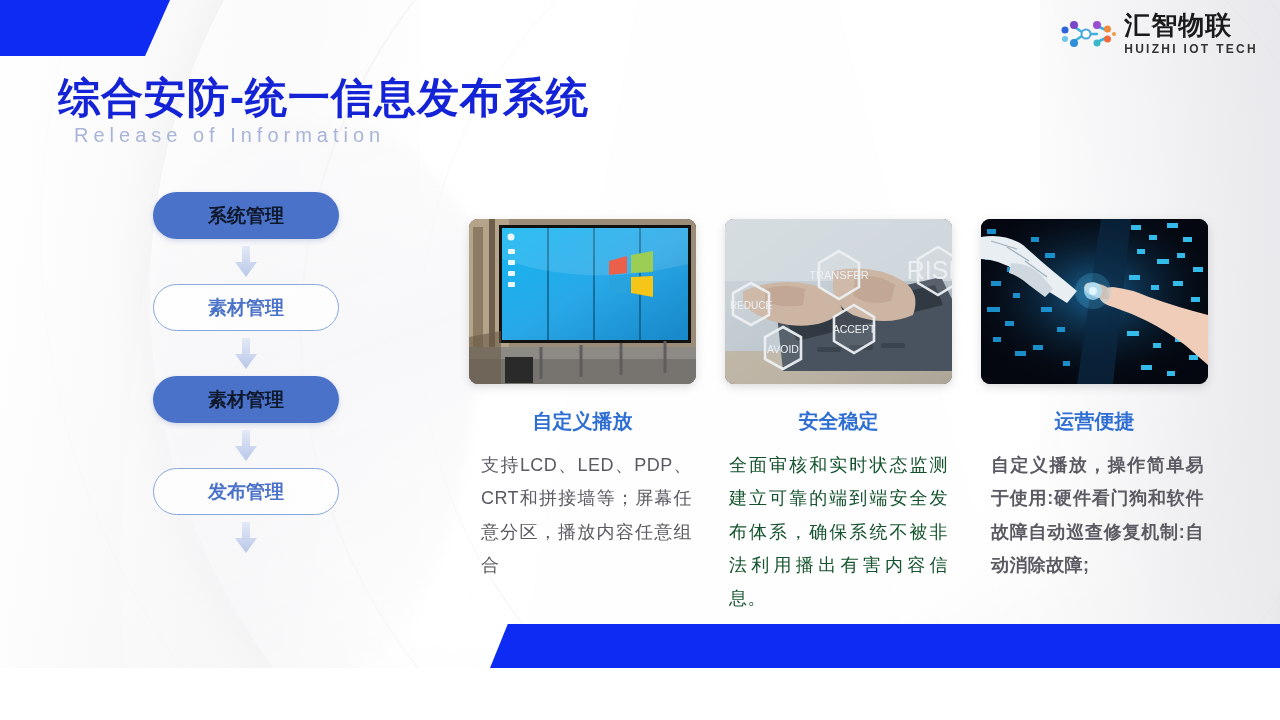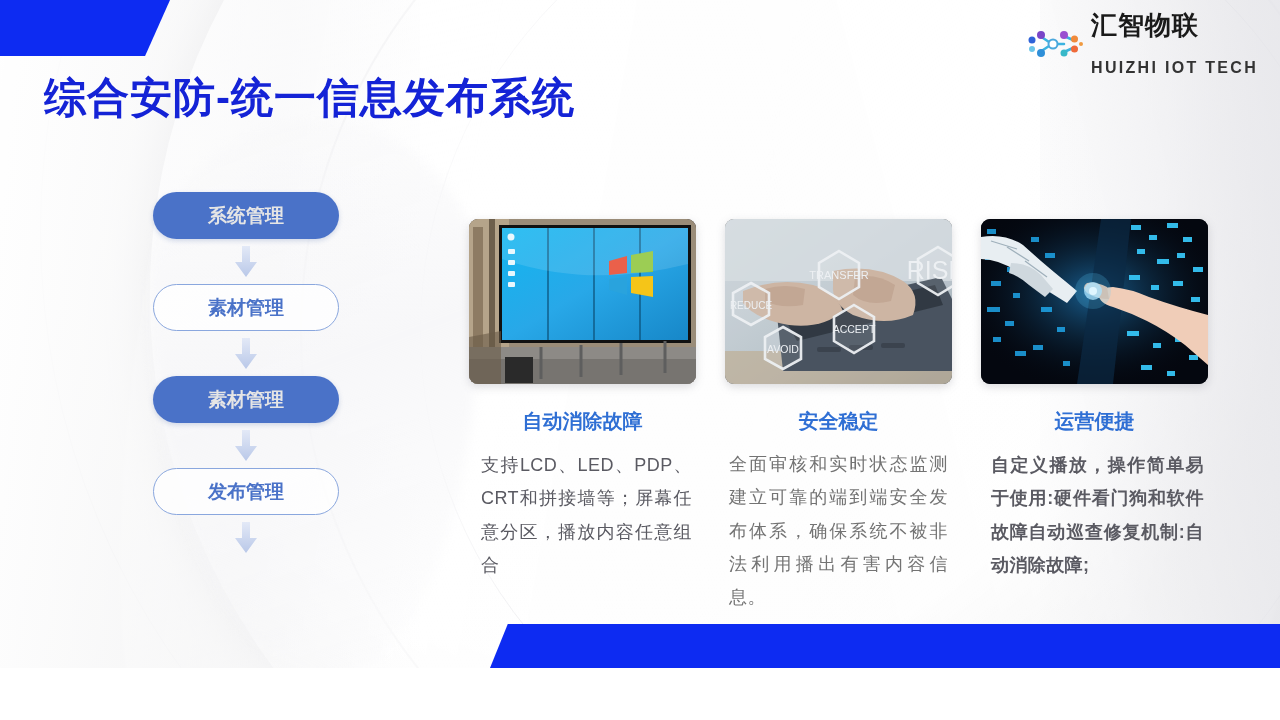--- a/index.html
+++ b/index.html
@@ -115,31 +115,31 @@
   }
   .logo-mark { width: 56px; height: 40px; display: block; }
   .logo-text { display: flex; flex-direction: column; line-height: 1; }
   .logo-cn {
     font-size: 26px;
     font-weight: 700;
     color: #1a1a1a;
     letter-spacing: 1px;
   }
   .logo-en {
-    font-size: 16px;
+    font-size: 12px;
     font-weight: 700;
     color: #333;
     letter-spacing: 2.3px;
-    margin-top: 22px;
+    margin-top: 5px;
   }
 
   
   .title {
     position: absolute;
-    left: 44px; top: 70px;
+    left: 58px; top: 70px;
     font-size: 42px;
     font-weight: 700;
     color: #1423d6;
     letter-spacing: 1px;
     white-space: nowrap;
   }
   .subtitle {
     position: absolute;
     left: 74px; top: 124px;
     font-size: 20px;
@@ -163,21 +163,21 @@
     border-radius: 24px;
     display: flex;
     align-items: center;
     justify-content: center;
     font-size: 19px;
     font-weight: 700;
     box-sizing: border-box;
   }
   .flow-btn.filled {
     background: #4a72c8;
-    color: #e5e5e5;
+    color: #0f172a;
     box-shadow: 0 2px 5px rgba(70,100,170,0.22);
   }
   .flow-btn.outline {
     background: rgba(255,255,255,0.75);
     color: #4a72c8;
     border: 1.4px solid #8aa7de;
     text-align: right;
   }
   .flow-arrow {
     width: 22px;
@@ -264,20 +264,21 @@
         <circle cx="108" cy="40" r="4" fill="#f09a40"></circle>
       </svg>
     </span>
     <span class="logo-text">
       <span class="logo-cn">汇智物联</span>
       <span class="logo-en">HUIZHI IOT TECH</span>
     </span>
   </div>
 
   <div class="title" style="color: rgb(20, 35, 214);">综合安防-统一信息发布系统</div>
+  <div class="subtitle" style="color: rgb(168, 180, 216);">Release of Information</div>
 
   <div class="flow">
     <div class="flow-btn filled" style="background: rgb(74, 114, 200);">
       <span>系统管理</span>
     </div>
     <svg class="flow-arrow" viewBox="0 0 22 31">
       <defs>
           <linearGradient id="ag1" x1="0" y1="0" x2="0" y2="1">
         <stop offset="0%" stop-color="#e3e9f7"></stop>
             <stop offset="100%" stop-color="#b9c8e8"></stop>
@@ -347,21 +348,21 @@
           <g stroke="#5e5e5e" stroke-width="3">
             <line x1="72" y1="128" x2="72" y2="160"></line>
             <line x1="112" y1="126" x2="112" y2="158"></line>
             <line x1="152" y1="124" x2="152" y2="156"></line>
             <line x1="196" y1="122" x2="196" y2="154"></line>
           </g>
           <rect x="36" y="138" width="28" height="26" fill="#2a2a2a"></rect>
           <path d="M0 118 L32 112 L32 165 L0 165 Z" fill="#6a5c48" opacity="0.6"></path>
         </svg>
       </div>
-      <div class="card-title" style="color: rgb(47, 111, 212);">自动消除故障</div>
+      <div class="card-title" style="color: rgb(47, 111, 212);">自定义播放</div>
       <div class="card-body" style="color: rgb(90, 90, 98);">支持LCD、LED、PDP、CRT和拼接墙等；屏幕任意分区，播放内容任意组合</div>
     </div>
 
     <div class="card">
       <div class="card-img">
         <svg viewBox="0 0 227 165" preserveAspectRatio="none">
           <linearGradient id="rbg" x1="0" y1="0" x2="1" y2="1">
             <stop offset="0%" stop-color="#dfe4e6"></stop>
             <stop offset="60%" stop-color="#c2cbd0"></stop>
             <stop offset="100%" stop-color="#9aa6ad"></stop>
@@ -395,21 +396,21 @@
             <text x="211" y="60" font-size="25">RISK</text>
             <text x="114" y="60" font-size="11">TRANSFER</text>
             <text x="26" y="90" font-size="10">REDUCE</text>
             <text x="129" y="114" font-size="10.5">ACCEPT</text>
             <text x="58" y="134" font-size="10.5">AVOID</text>
           </g>
           <rect width="227" height="165" fill="#8fa4b4" opacity="0.16"></rect>
         </svg>
       </div>
       <div class="card-title" style="color: rgb(47, 111, 212);">安全稳定</div>
-      <div class="card-body" style="color: #737373; font-family: Liberation Mono, monospace;">全面审核和实时状态监测建立可靠的端到端安全发布体系，确保系统不被非法利用播出有害内容信息。</div>
+      <div class="card-body" style="color: #14532d;">全面审核和实时状态监测建立可靠的端到端安全发布体系，确保系统不被非法利用播出有害内容信息。</div>
     </div>
 
     <div class="card">
       <div class="card-img">
         <svg viewBox="0 0 227 165" preserveAspectRatio="none">
           <rect width="227" height="165" fill="#04070f"></rect>
           <radialGradient id="glow3" cx="0.5" cy="0.45" r="0.6">
             <stop offset="0%" stop-color="#1c6fa8" stop-opacity="0.85"></stop>
             <stop offset="100%" stop-color="#04070f" stop-opacity="0"></stop>
           </radialGradient>

